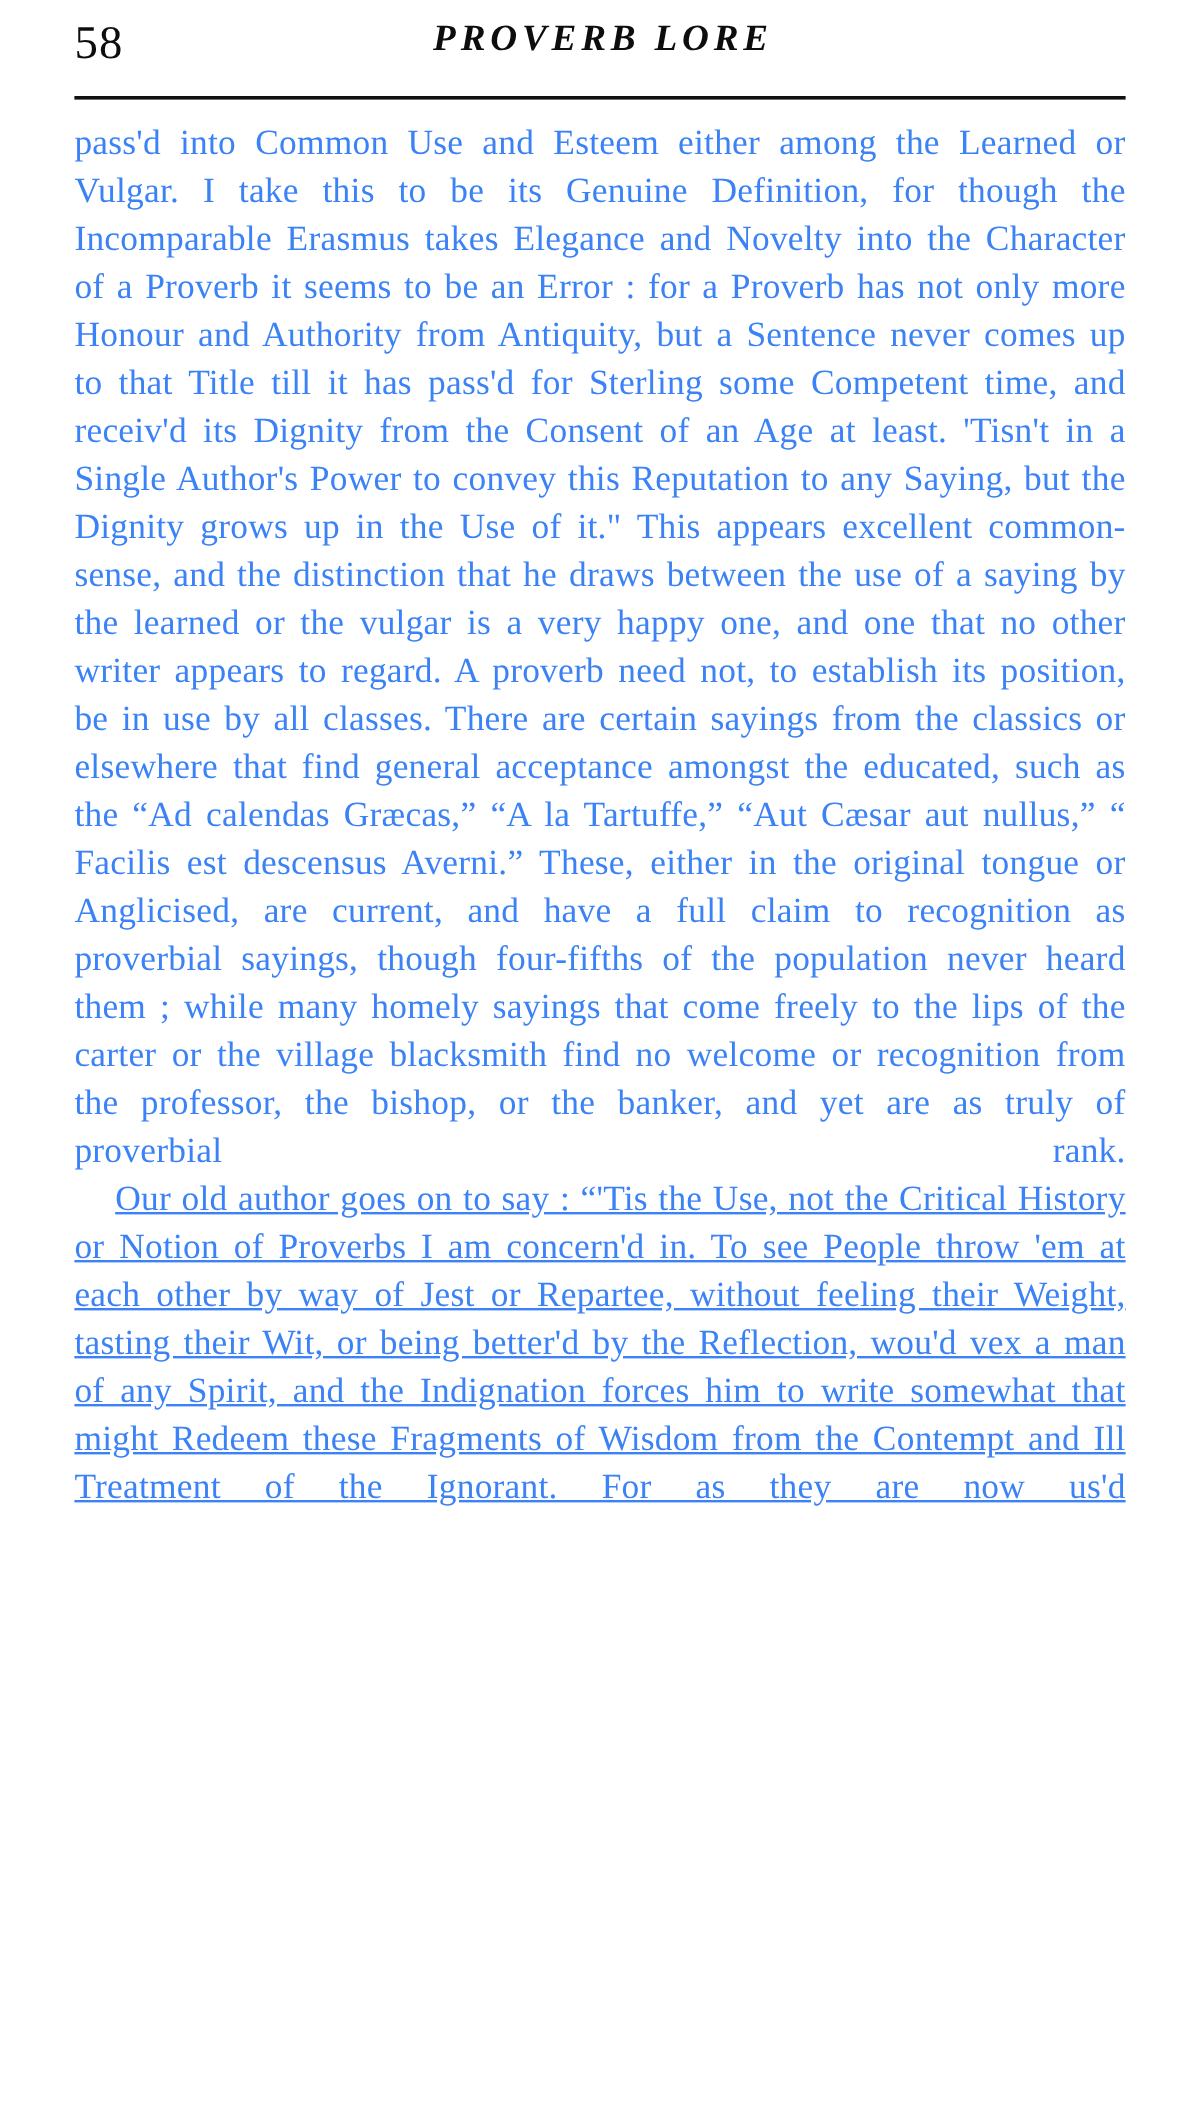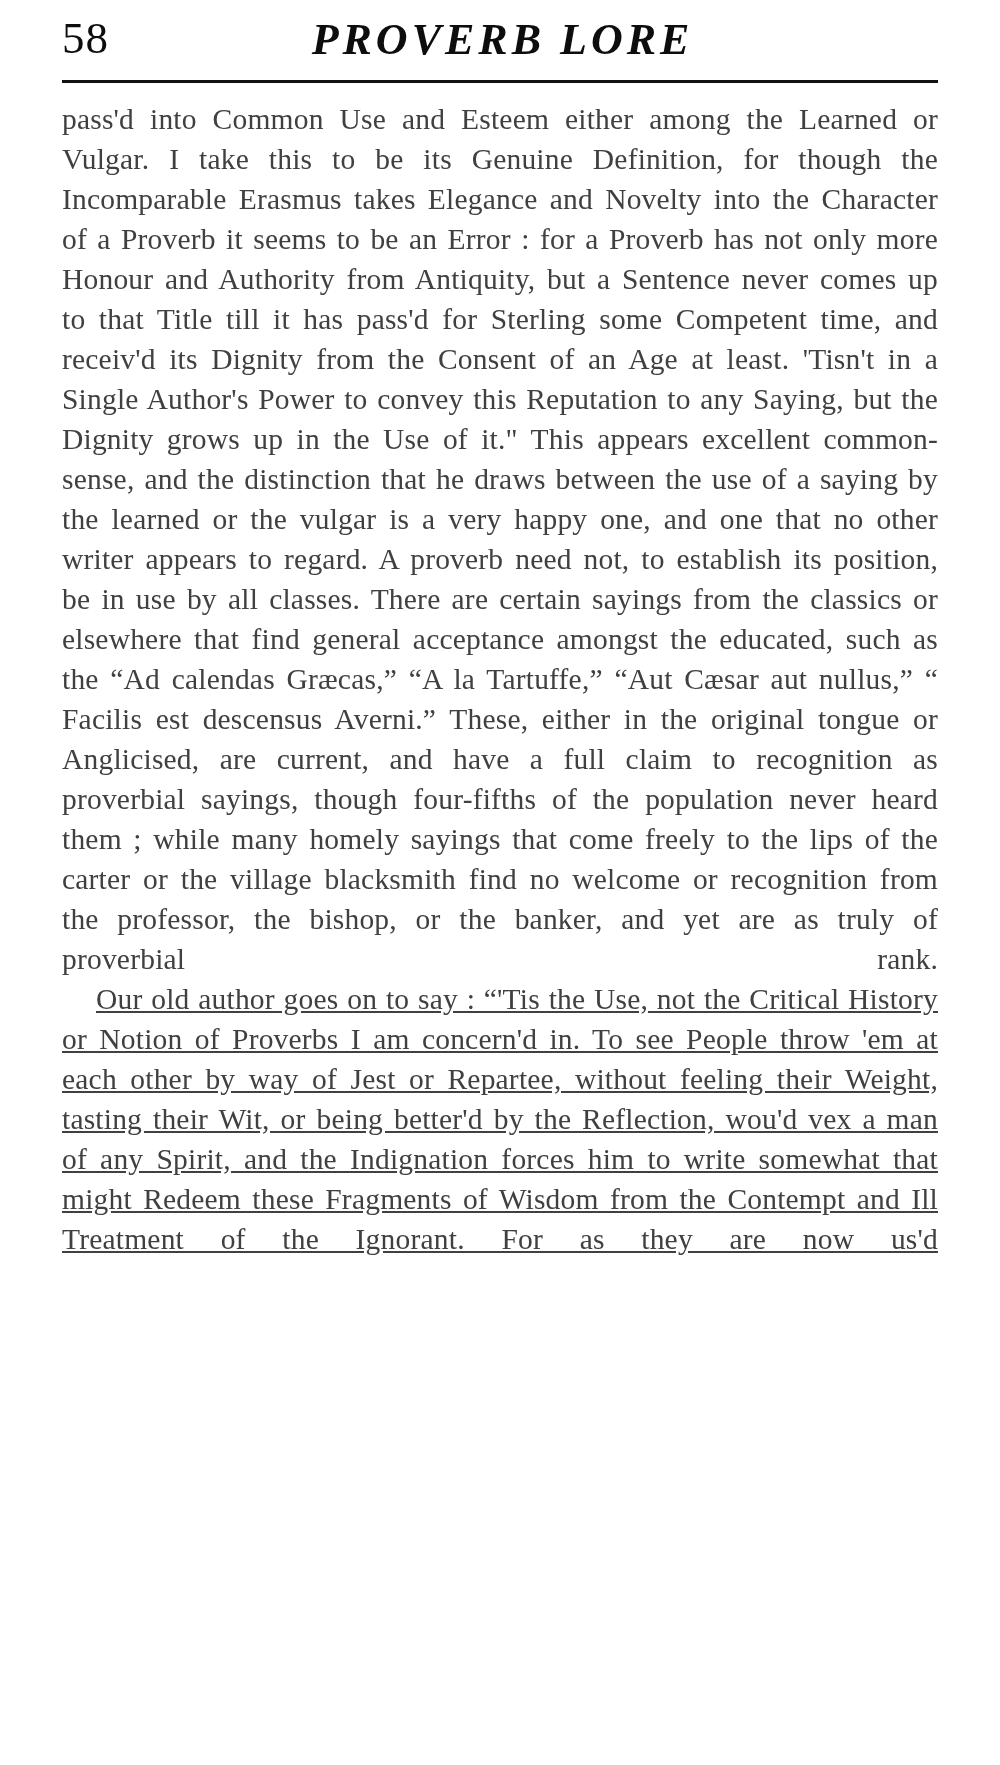--- a/index.html
+++ b/index.html
@@ -22,52 +22,52 @@
     padding: 0 62px;
   }
   .header {
     display: flex;
     align-items: baseline;
     height: 78px;
     position: relative;
   }
   .folio {
     font-family: "Liberation Serif", serif;
-    font-size: 45px;
+    font-size: 39px;
     letter-spacing: 1px;
     line-height: 1;
     padding-top: 16px;
     color: #0d0d0d;
   }
   .running-head {
     position: absolute;
     left: 5px;
     right: 0;
     top: 14px;
     text-align: center;
     font-family: "Liberation Serif", serif;
     font-style: italic;
     font-weight: 700;
-    font-size: 44px;
+    font-size: 31px;
     letter-spacing: 4px;
     color: #0d0d0d;
   }
   .rule {
     border-top: 3px solid #111;
     margin: 2px 0 16px 0;
     width: 100%;
   }
   .body-text p {
     margin: 0;
     text-align: justify;
     text-align-last: justify;
     font-size: 29.5px;
     line-height: 40px;
     letter-spacing: 0.2px;
-    color: #404040;
+    color: #3b82f6;
     word-spacing: 1px;
   }
   .body-text p.indent {
     text-indent: 34px;
   }
   .body-text p.last {
     text-align-last: justify;
     text-decoration: underline;
   }
 </style>

